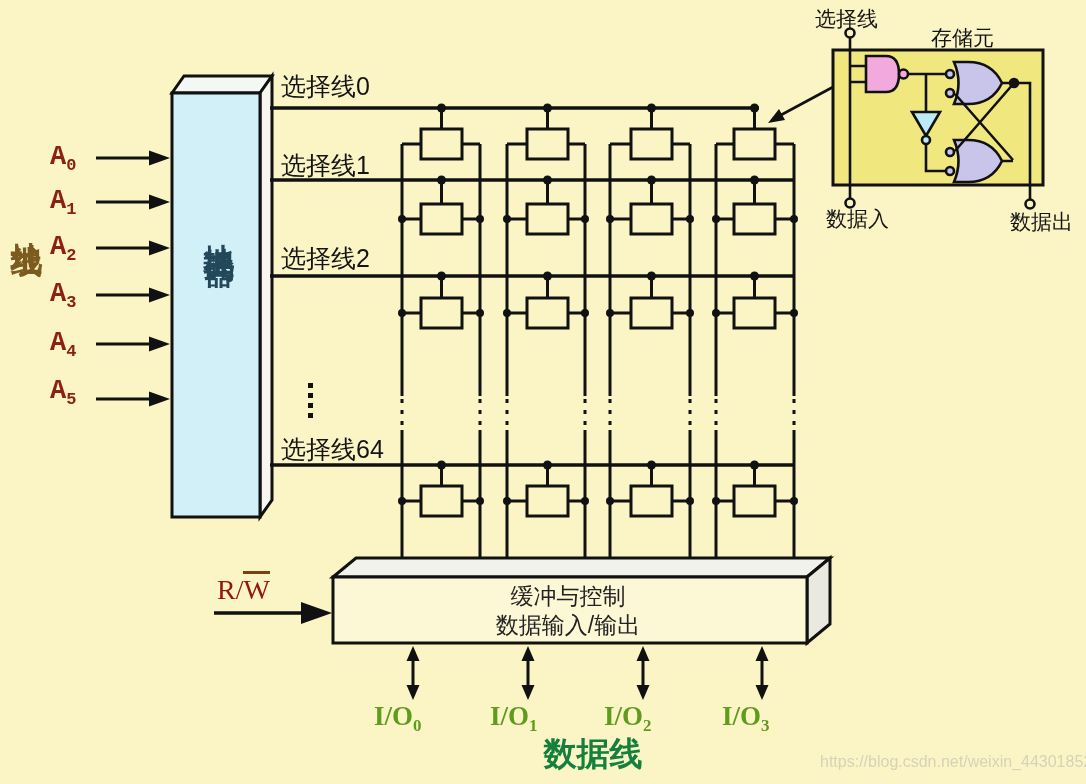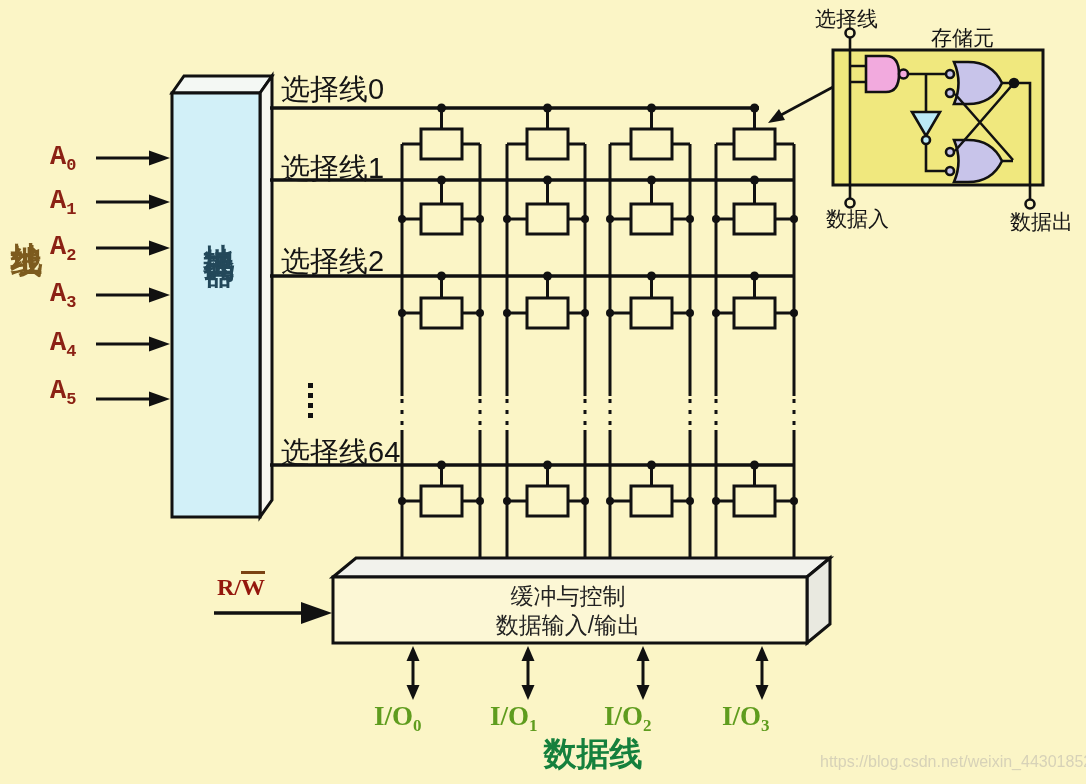--- a/index.html
+++ b/index.html
@@ -25,27 +25,27 @@
     width:50px;text-align:left;
     font-family:Liberation Mono, monospace;
     font-size:27px;font-weight:bold;color:#8B2114;
   }
   .sub{font-size:17px;vertical-align:-6px;}
   .decoder-label{
     left:198px;top:219px;
     font-size:30px;font-weight:bold;color:#23485A;
     letter-spacing:4px;
   }
-  .sel-label{left:281px;font-size:29px;color:#141414;}
+  .sel-label{left:281px;font-size:25px;color:#141414;}
   .inset-label{font-size:21px;color:#141414;}
   .ctrl-label{left:90px;top:594px;font-size:31px;font-weight:bold;color:#D32015;}
   .rw-label{
     left:217px;top:574px;
     font-family:"Liberation Serif", serif;
-    font-size:24px;font-weight:bold;color:#94170C;
+    font-size:28px;font-weight:normal;color:#94170C;
   }
   .rw-label .overbar{border-top:3px solid #7A4212;padding-top:0px;}
   .buffer-text{
     left:373px;top:582px;width:390px;
     text-align:center;font-size:23px;color:#222;line-height:29px;
   }
   .io-label{
     width:90px;text-align:left;top:701px;
     font-family:"Liberation Serif", serif;
     font-size:27px;font-weight:bold;color:#5F9C1E;

